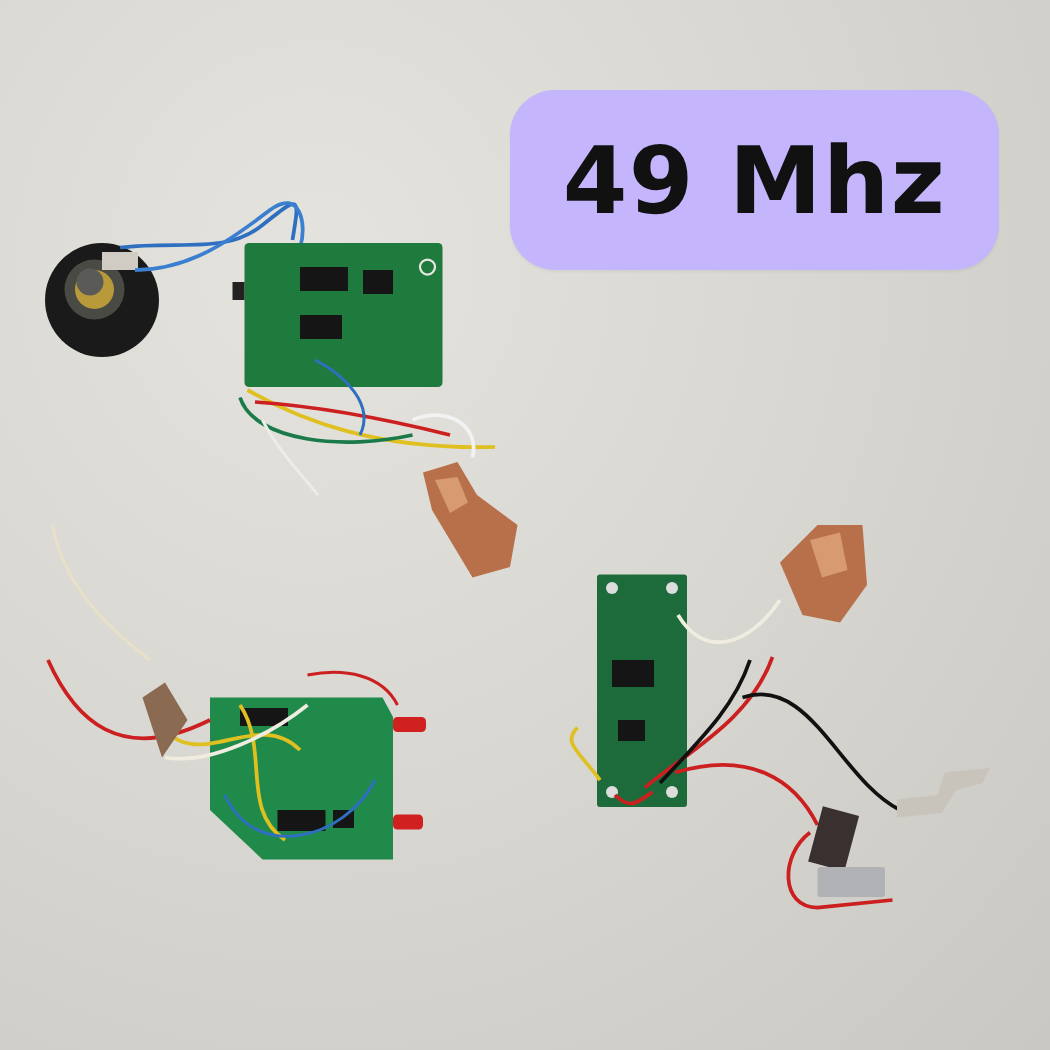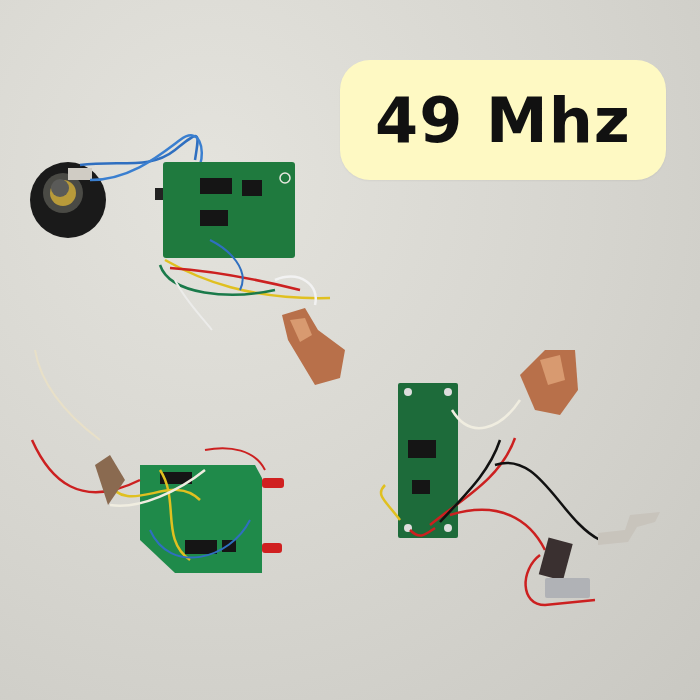--- a/index.html
+++ b/index.html
@@ -1,20 +1,20 @@
 <!DOCTYPE html>
 <html><head>
   <meta charset="utf-8">
   <style>
     html, body { margin: 0; padding: 0; }
     body { width: 700px; height: 700px; overflow: hidden; background: #d9d8d2; position: relative; font-family: "DejaVu Sans", sans-serif; }
     .photo { position: absolute; left: 0; top: 0; width: 700px; height: 700px;
       background: radial-gradient(ellipse at 30% 25%, #e4e3dd 0%, #d6d5cf 55%, #c9c8c2 100%); }
     .label-box { position: absolute; left: 340px; top: 60px; width: 326px; height: 120px;
-      background: #fef9c3; border-radius: 30px; display: flex; align-items: center; justify-content: center;
+      background: #c4b5fd; border-radius: 30px; display: flex; align-items: center; justify-content: center;
       box-shadow: 0 1px 2px rgba(0,0,0,0.05); }
     .label-text { font-family: "DejaVu Sans", sans-serif; font-weight: bold; font-size: 62px; color: #111111; letter-spacing: 1px; }
     svg { position: absolute; left: 0; top: 0; }
   </style>
 </head>
 <body>
 
 <div class="photo">
   <svg width="700" height="700" viewBox="0 0 700 700">
 

